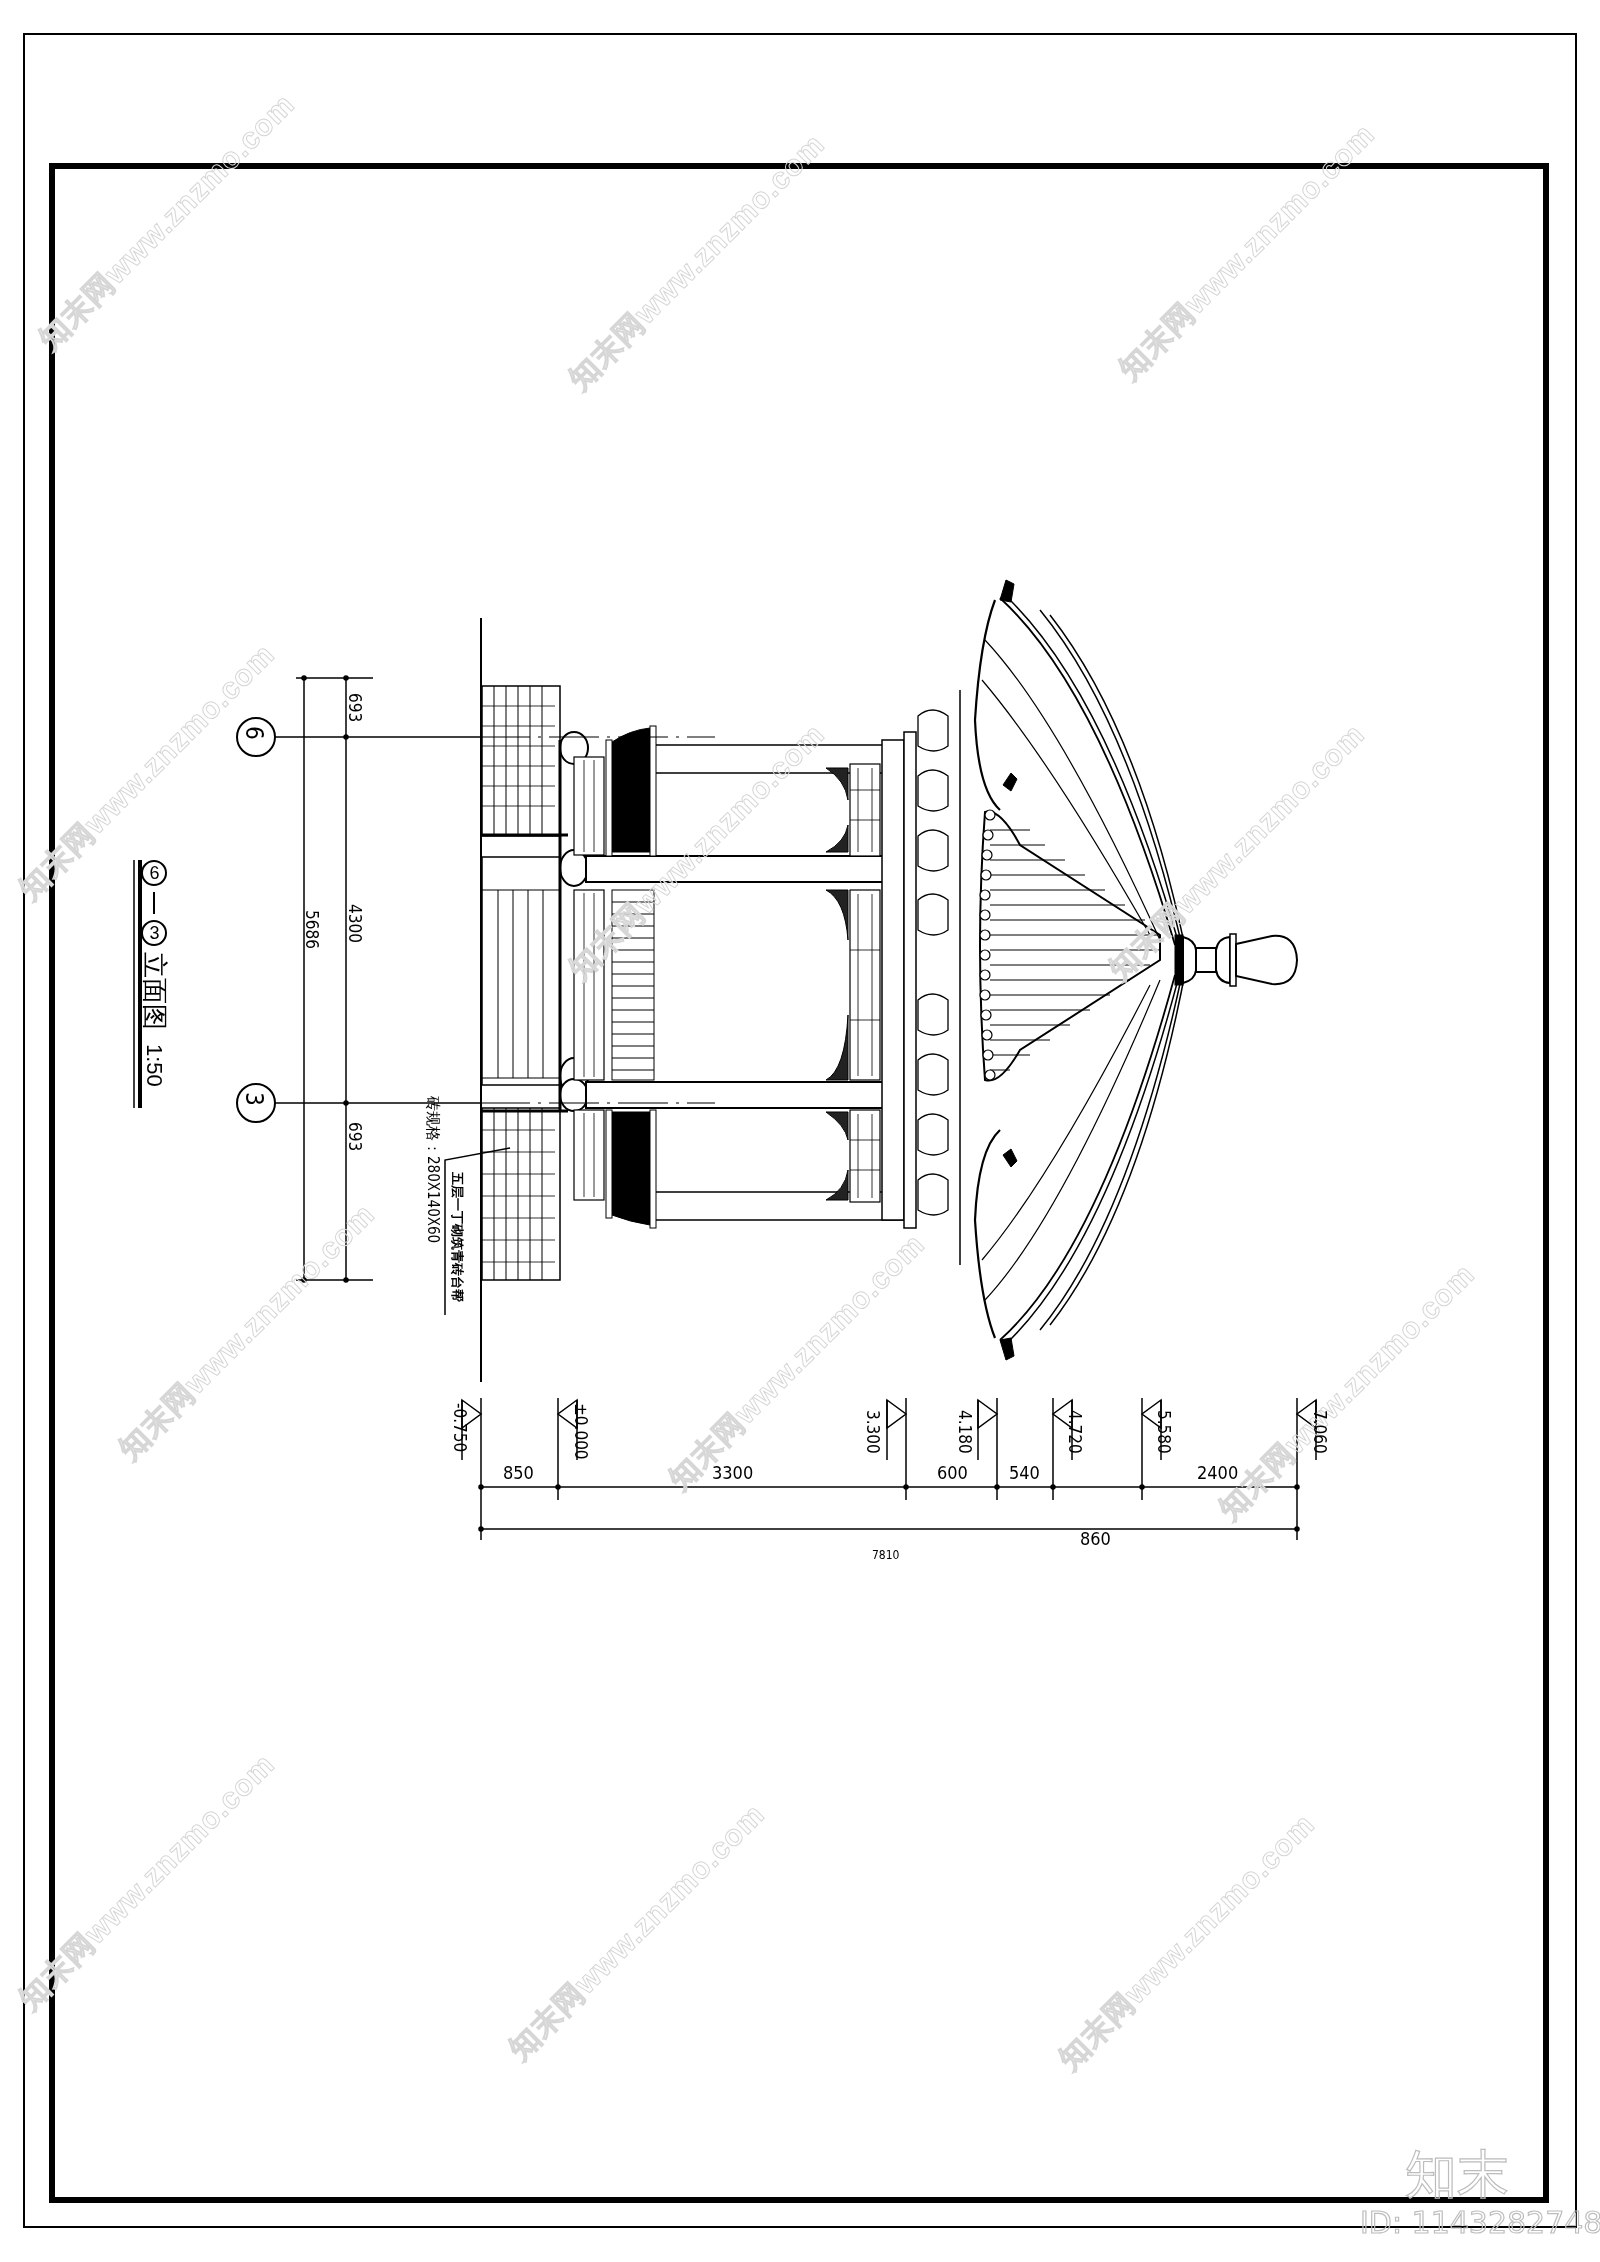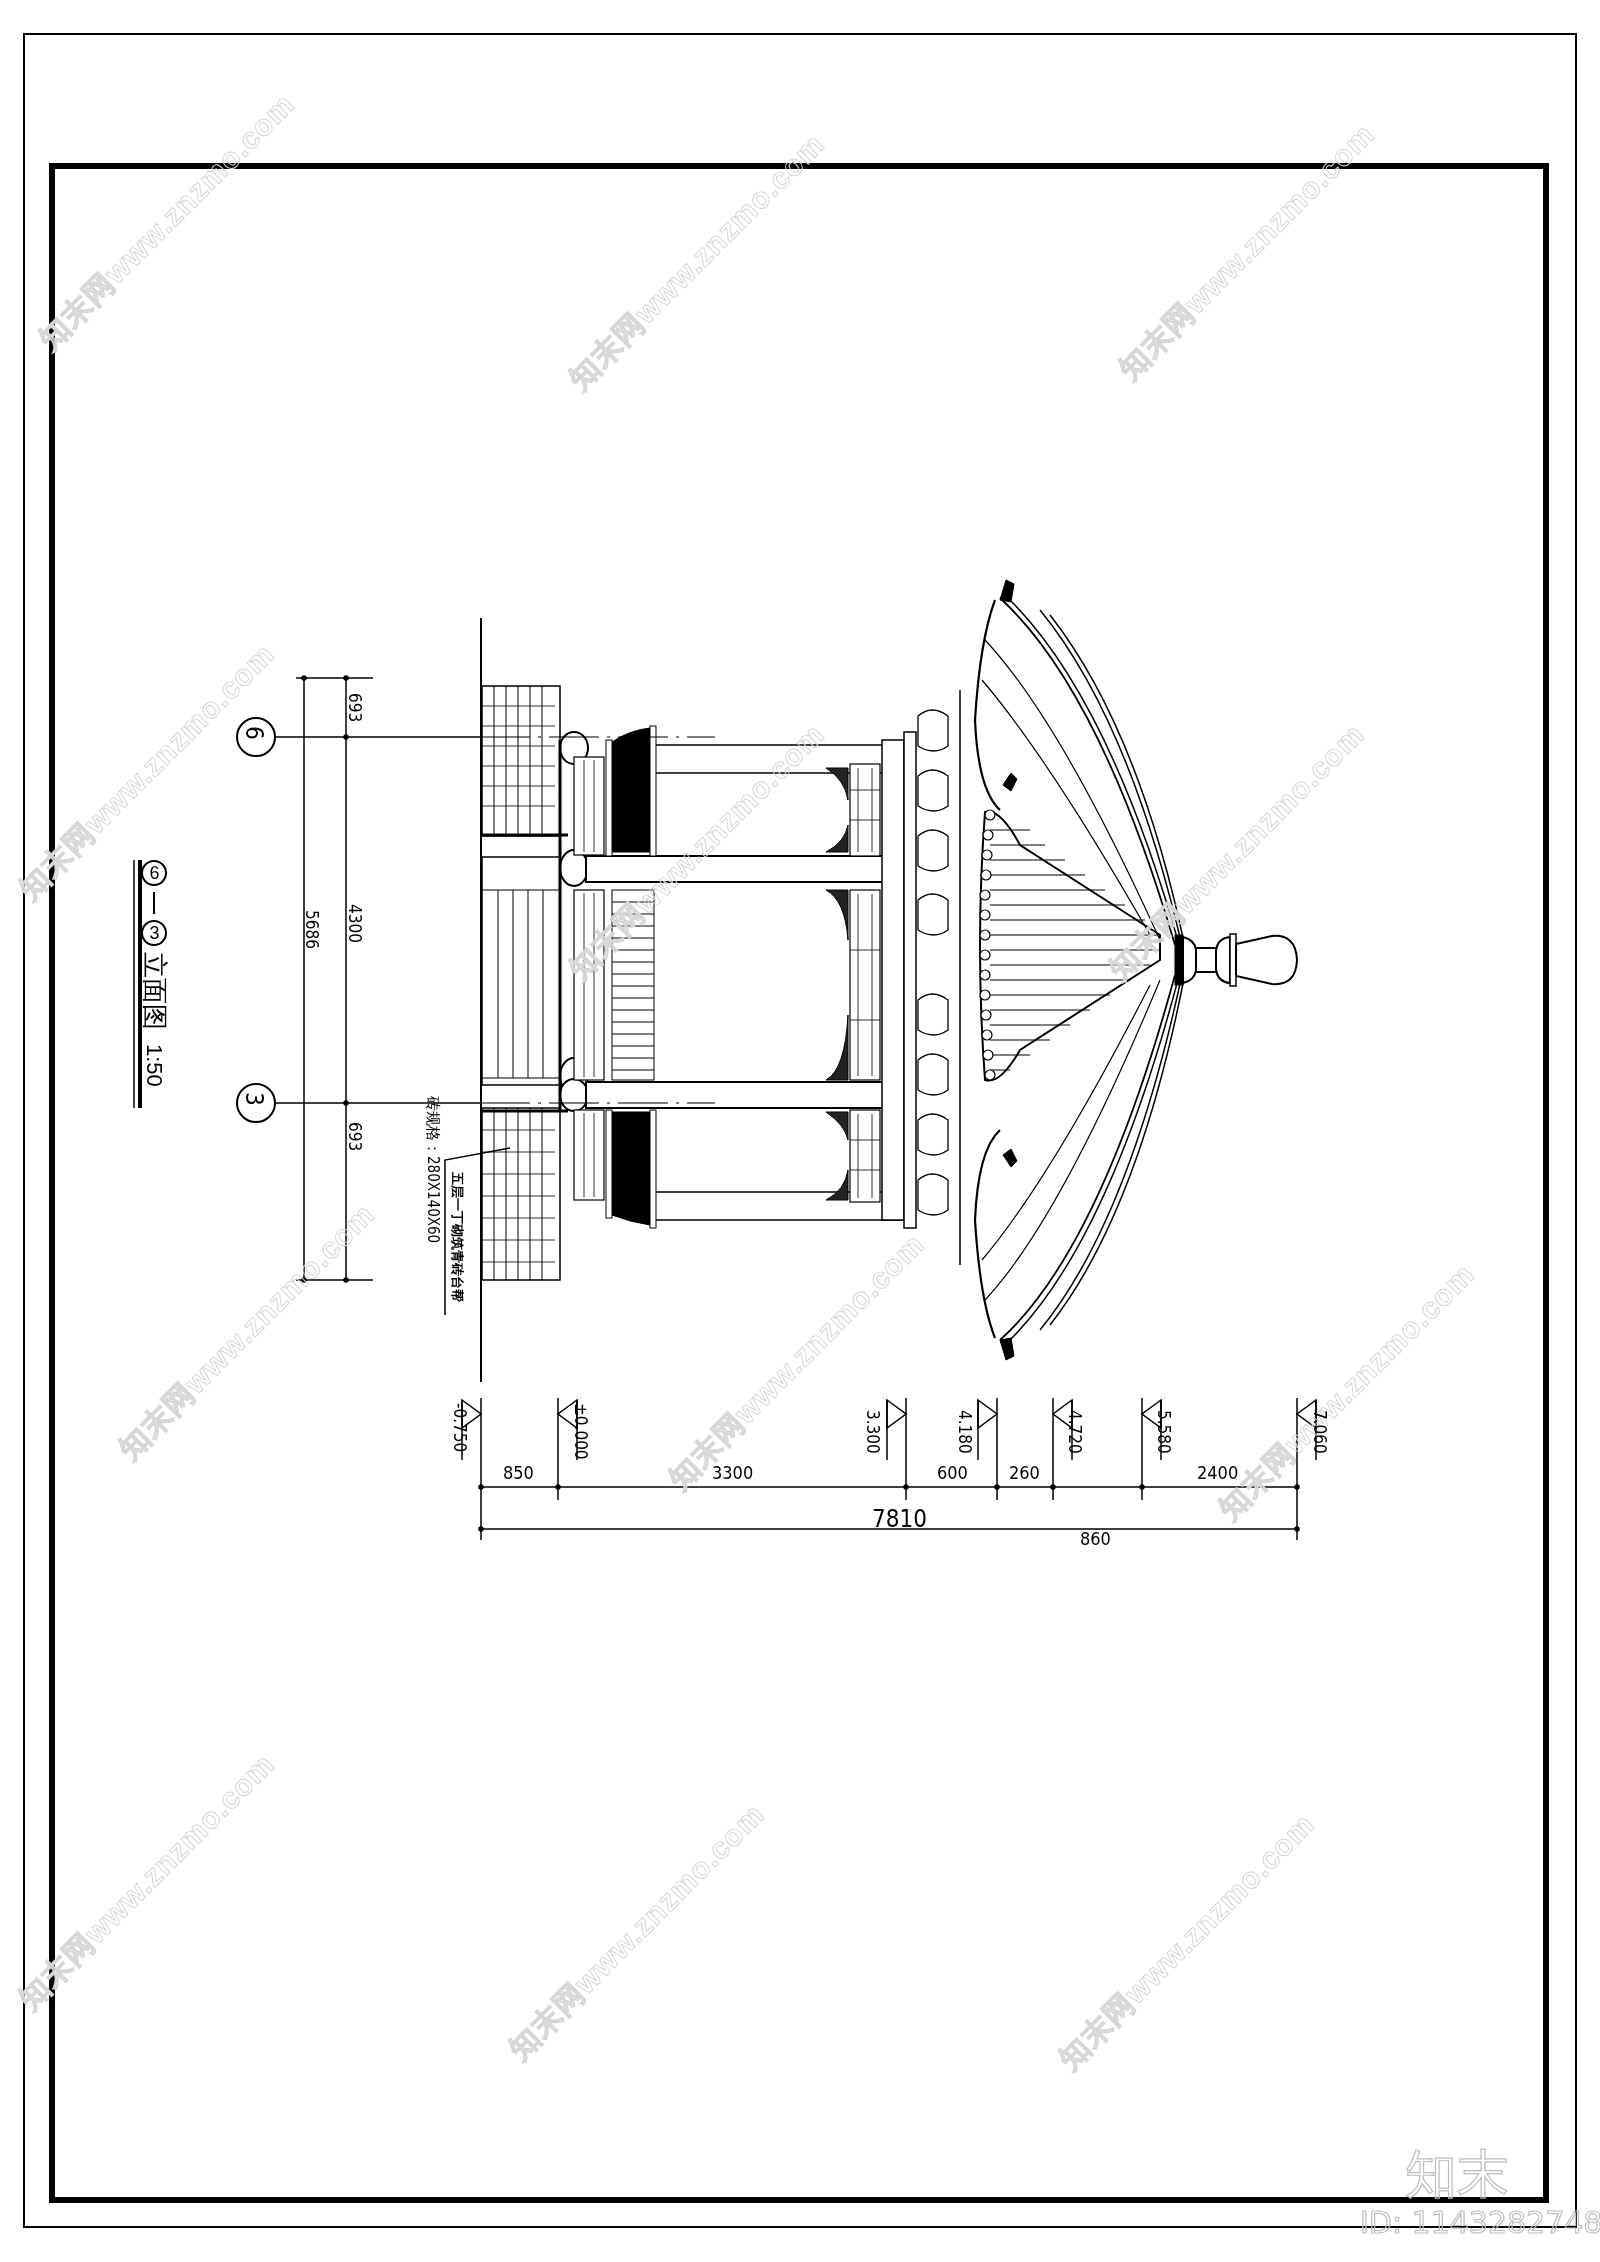--- a/index.html
+++ b/index.html
@@ -332,19 +332,19 @@
 <div class="lbl rot" style="left:591px;top:1403px;font-size:17px;">±0.000</div>
 <div class="lbl rot" style="left:883px;top:1410px;font-size:17px;">3.300</div>
 <div class="lbl rot" style="left:975px;top:1410px;font-size:17px;">4.180</div>
 <div class="lbl rot" style="left:1085px;top:1410px;font-size:17px;">4.720</div>
 <div class="lbl rot" style="left:1174px;top:1410px;font-size:17px;">5.580</div>
 <div class="lbl rot" style="left:1330px;top:1410px;font-size:17px;">7.060</div>
 
 <div class="lbl" style="left:503px;top:1462px;font-size:18px;">850</div>
 <div class="lbl" style="left:712px;top:1462px;font-size:18px;">3300</div>
 <div class="lbl" style="left:937px;top:1462px;font-size:18px;">600</div>
-<div class="lbl" style="left:1009px;top:1462px;font-size:18px;">260</div>
+<div class="lbl" style="left:1009px;top:1462px;font-size:18px;">540</div>
 <div class="lbl" style="left:1080px;top:1528px;font-size:18px;">860</div>
 <div class="lbl" style="left:1197px;top:1462px;font-size:18px;">2400</div>
-<div class="lbl" style="left:872px;top:1505px;font-size:24px;">7810</div>
+<div class="lbl" style="left:872px;top:1548px;font-size:12px;">7810</div>
 
 <div class="stamp" style="left:1405px;top:2140px;font-size:52px;">知末</div>
 <div class="stamp" style="left:1360px;top:2205px;font-size:30px;">ID: 1143282748</div>
 
 </body></html>

